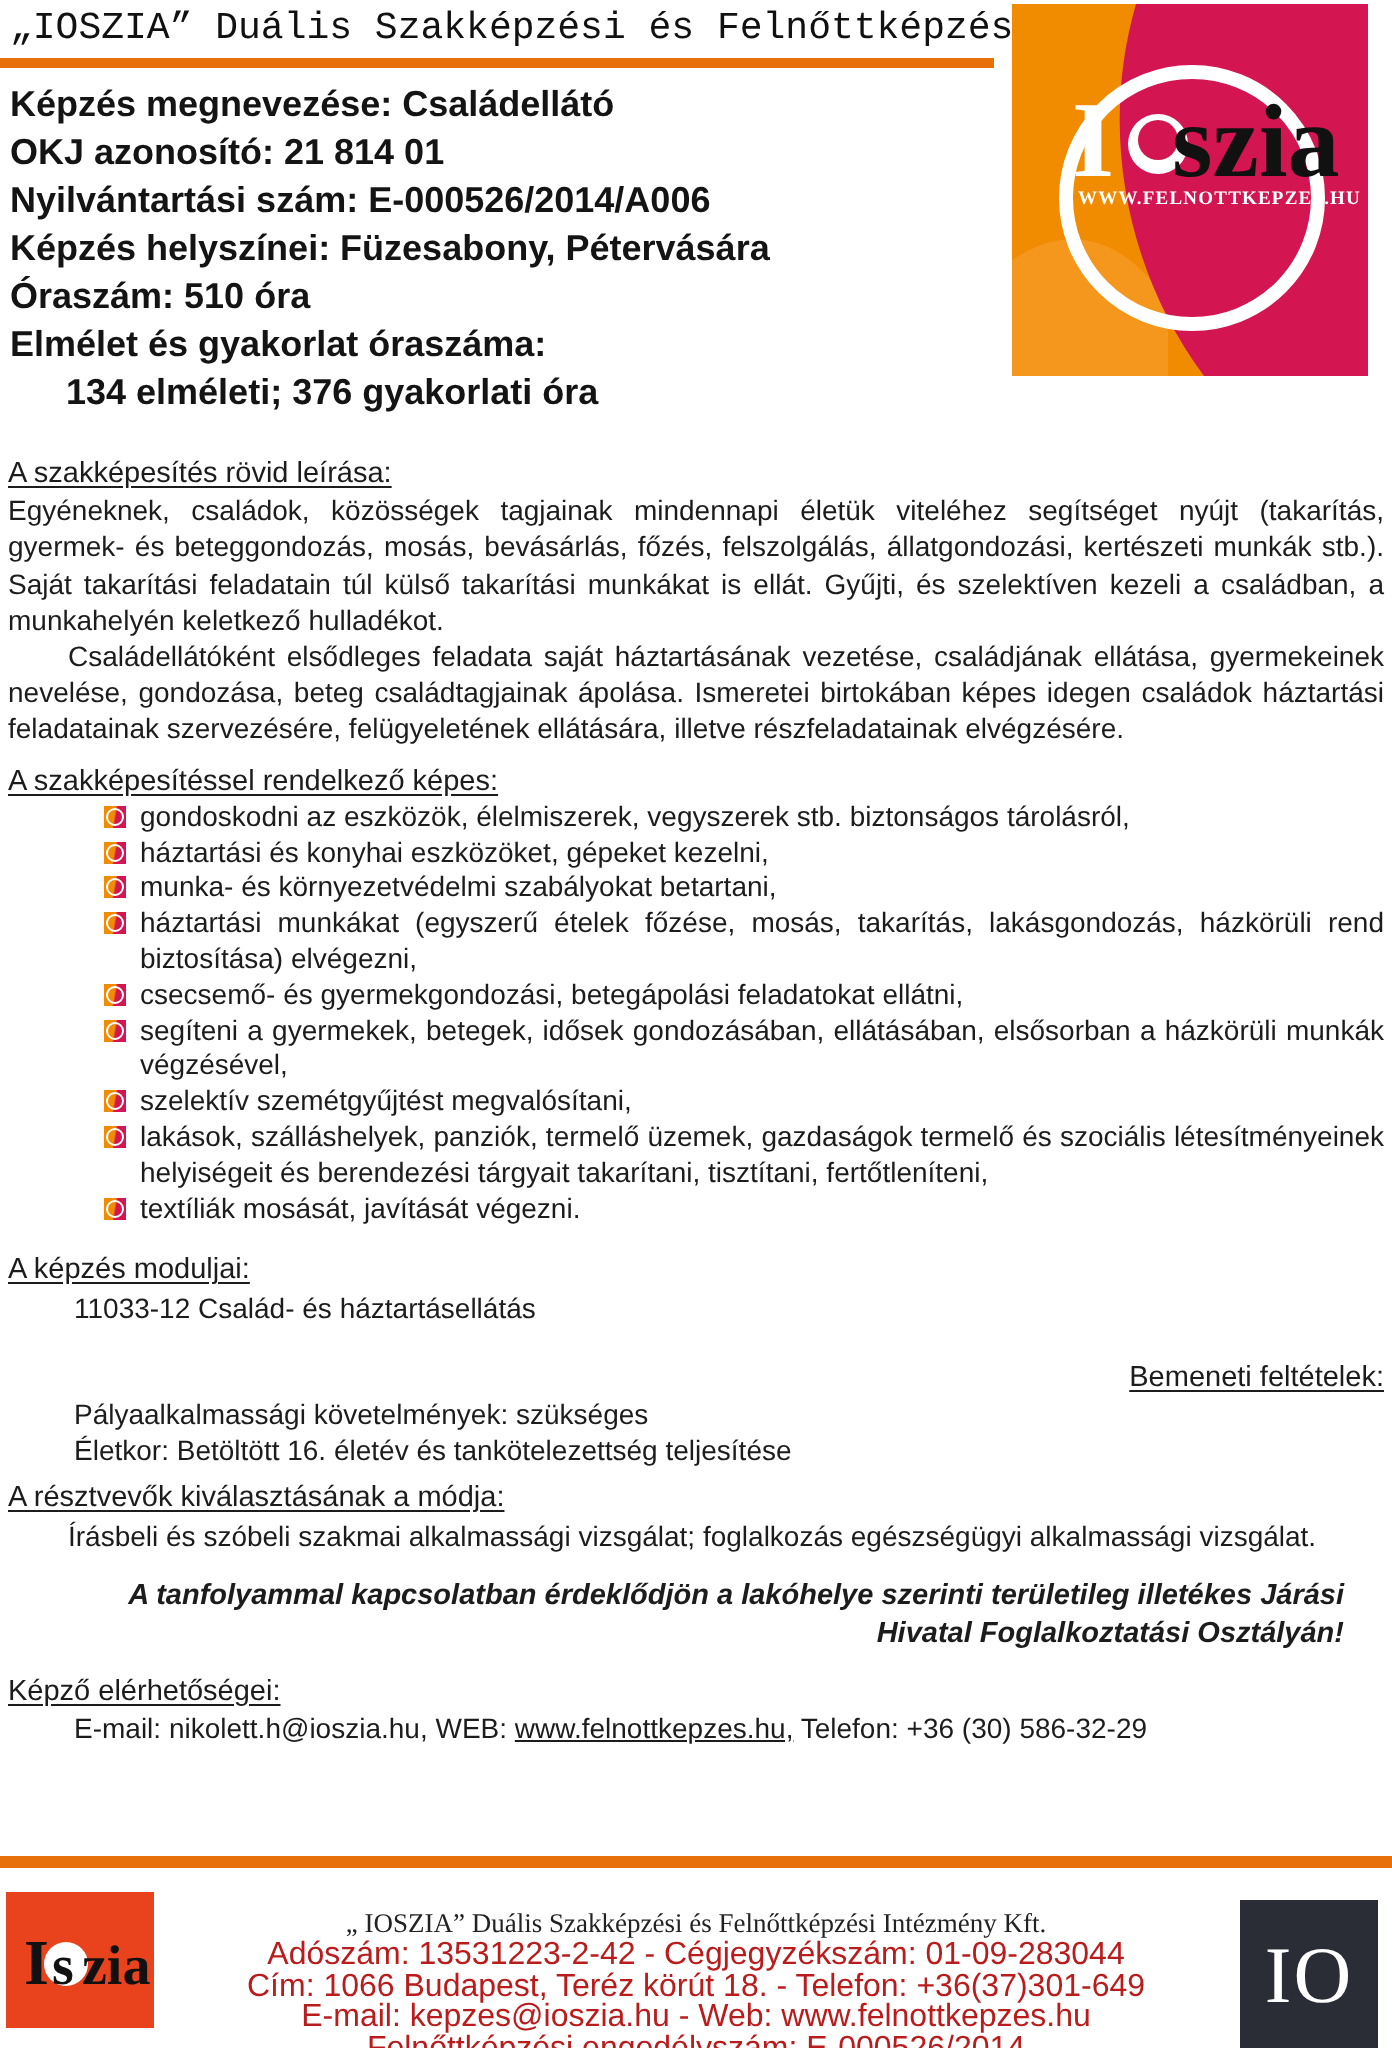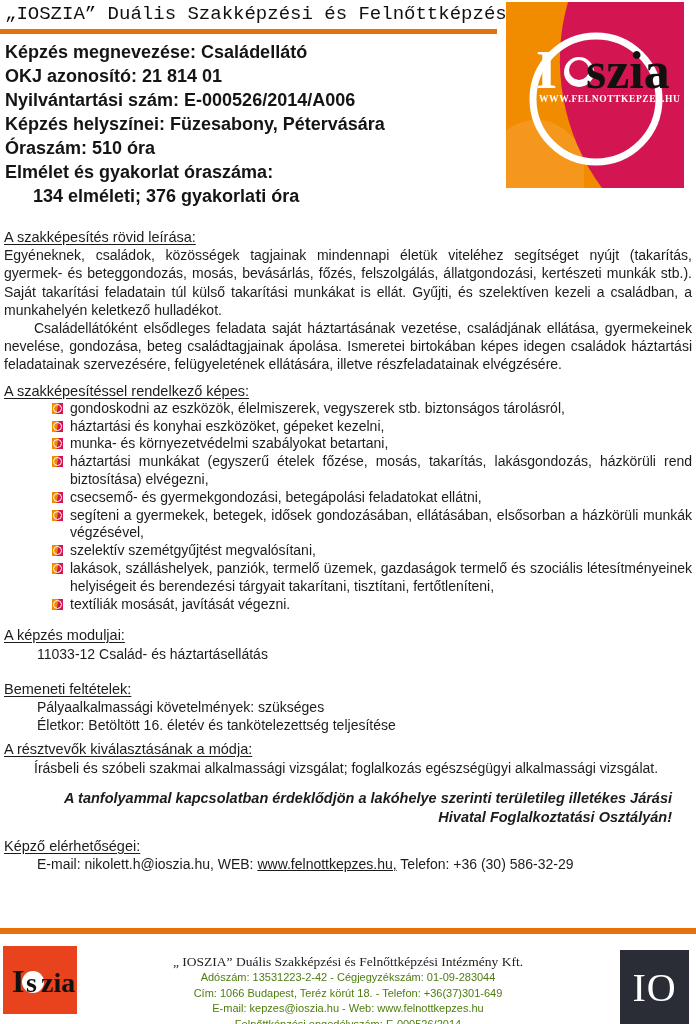--- a/index.html
+++ b/index.html
@@ -35,21 +35,21 @@
   .blt {
     position:absolute; left:-18px; top:3px; width:11px; height:11px;
     background:linear-gradient(100deg, #f18c00 46%, #d31551 54%);
   }
   .blt::after {
     content:""; position:absolute; left:1px; top:1px; width:7px; height:7px;
     border:1px solid #ffffff; border-radius:50%;
   }
   .h-mod { margin-top:13px; }
   .mod-item { padding-left:33px; }
-  .h-entry { margin-top:17px; }
+  .h-entry { margin-top:17px;text-align:right; }
   .entry-line { padding-left:33px; }
   .h-select { margin-top:6px; }
   .notice {
     margin-top:12px; text-align:right; font-weight:bold; font-style:italic;
     font-size:14.5px; line-height:19px; padding:0 20px;
   }
   .h-contact { margin-top:10px; }
   .contact-line { padding-left:33px; }
   .weblink { text-decoration:underline; color:#1c1c1c; cursor:pointer; }
   
@@ -57,21 +57,21 @@
   .foot-logo-left { position:absolute; top:946px; left:3px; width:74px; height:68px; }
   .foot-logo-right {
     position:absolute; top:950px; left:620px; width:69px; height:74px;
     background:#2a2d36; display:flex; align-items:center; justify-content:center;
   }
   .foot-logo-right span {
     color:#fff; font-family:"Liberation Serif", serif; font-size:40px; letter-spacing:1px;
   }
   .foot-text { position:absolute; top:953px; left:90px; width:516px; text-align:center; }
   .foot-company { font-family:"Liberation Serif", serif; font-size:13.5px; line-height:17px; color:#222; }
-  .foot-line { font-size:11px; line-height:15.6px; color:#4d7c0f; }
+  .foot-line { font-size:16px; line-height:15.6px; color:#b91c1c; }
 </style>
 </head>
 <body>
 
 <div class="page">
 
   <div class="org-title">„IOSZIA” Duális Szakképzési és Felnőttképzési Intézmény</div>
   <div class="head-rule"></div>
 
   <svg class="main-logo" viewBox="0 0 178 186" xmlns="http://www.w3.org/2000/svg">

